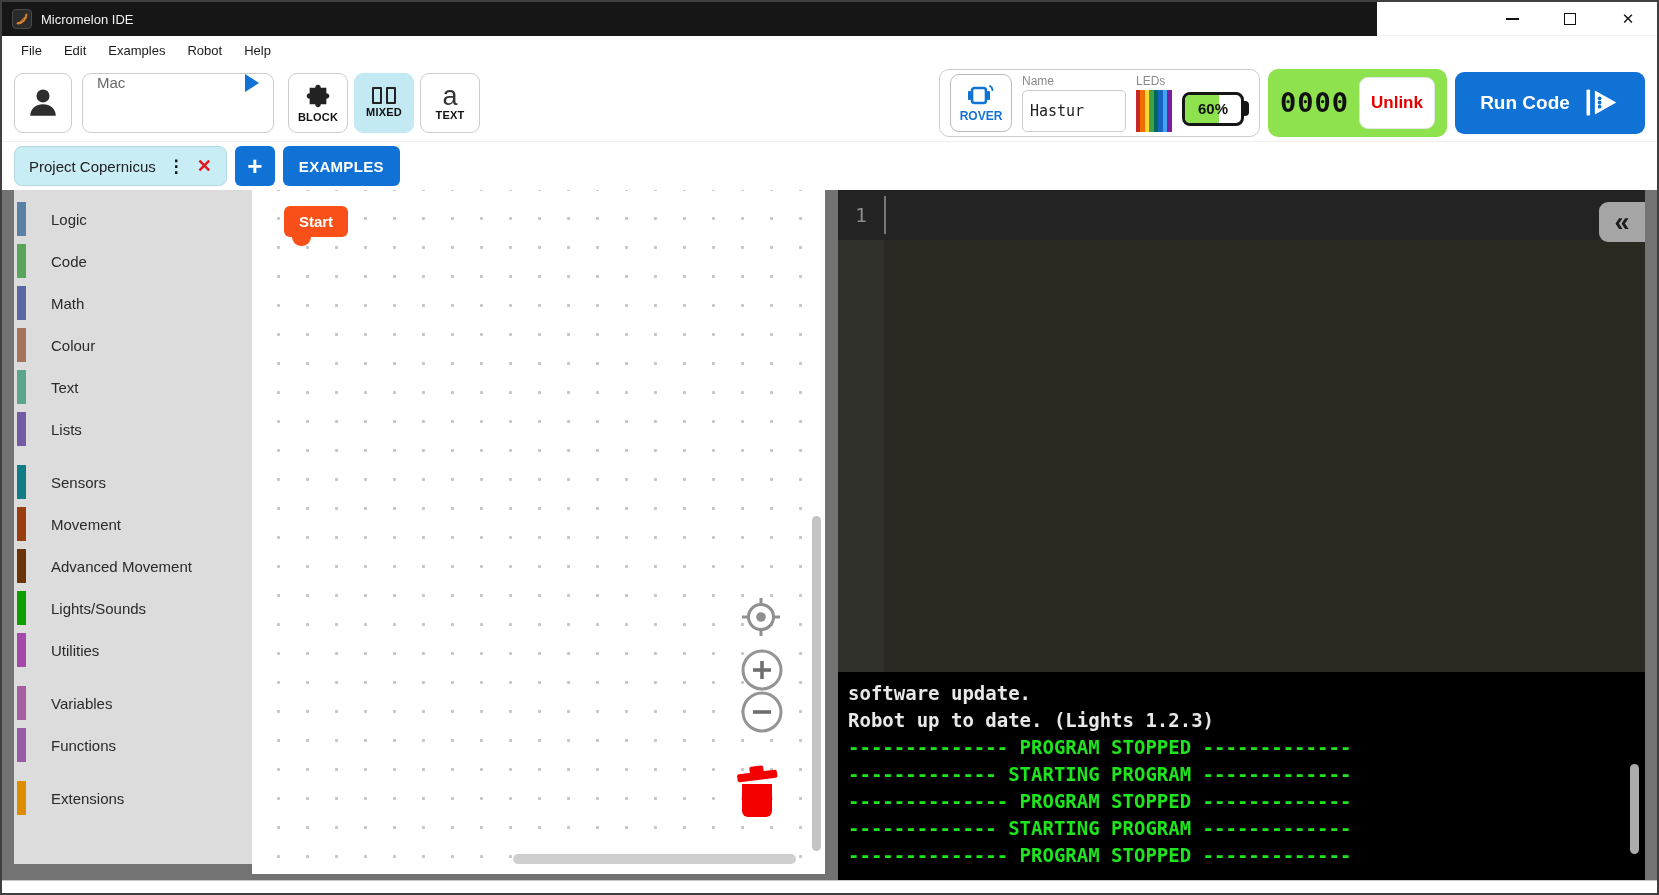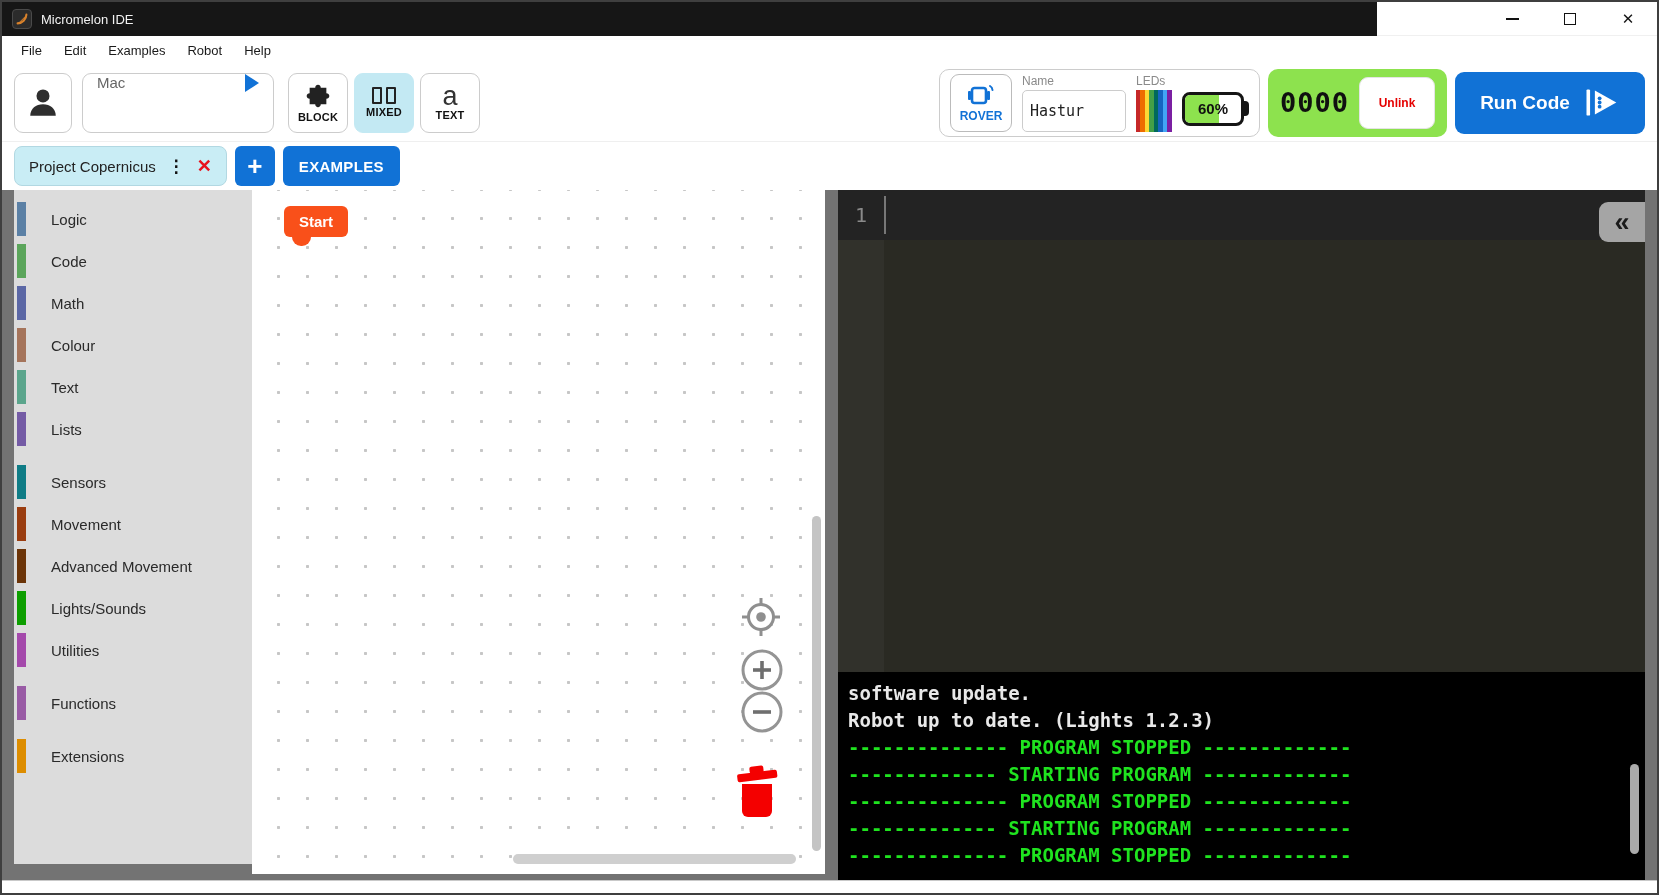--- a/index.html
+++ b/index.html
@@ -45,21 +45,21 @@
   .name-input{width:104px;height:42px;border:1px solid #ccc;border-radius:5px;font-family:"DejaVu Sans Mono",monospace;font-size:15px;color:#222;padding:0 7px;outline:none;background:#fff;}
   .led-strip{width:36px;height:42px;display:flex;overflow:hidden;}
   .led-strip span{flex:1;}
   .battery-wrap{display:flex;align-items:center;margin-top:12px;}
   .battery{width:62px;height:34px;border:3px solid #151515;border-radius:8px;position:relative;overflow:hidden;background:#fff;}
   .battery .fill{position:absolute;left:0;top:0;bottom:0;width:60%;background:#8de24e;}
   .battery .pct{position:relative;z-index:1;display:flex;align-items:center;justify-content:center;height:100%;font-size:15px;font-weight:bold;color:#111;}
   .battery-nub{width:5px;height:15px;background:#151515;border-radius:0 4px 4px 0;}
   .link-panel{height:68px;background:#8de24e;border-radius:10px;display:flex;align-items:center;gap:10px;padding:0 12px;}
   .link-code{font-family:"DejaVu Sans Mono",monospace;font-size:27px;font-weight:bold;color:#101010;letter-spacing:1px;}
-  .unlink-btn{width:76px;height:52px;background:#fff;border:1px solid #e4e4e4;border-radius:9px;display:flex;align-items:center;justify-content:center;font-size:12px;font-weight:bold;color:#e50000;}
+  .unlink-btn{width:76px;height:52px;background:#fff;border:1px solid #e4e4e4;border-radius:9px;display:flex;align-items:center;justify-content:center;font-size:17px;font-weight:bold;color:#e50000;}
   .run-btn{width:190px;height:62px;background:#1172d6;border-radius:9px;display:flex;align-items:center;justify-content:center;gap:14px;}
   .run-label{color:#fff;font-size:19px;font-weight:bold;}
   
   .tabbar{height:48px;background:#fff;display:flex;align-items:center;gap:8px;padding-left:12px;flex:none;}
   .tab{height:40px;background:#c9edf5;border:1px solid #b2d8e2;border-radius:8px;display:flex;align-items:center;gap:12px;padding:0 14px;}
   .tab-title{font-size:15px;color:#222;}
   .kebab{font-size:17px;font-weight:bold;color:#111;line-height:1;}
   .tab-close{font-size:18px;font-weight:bold;color:#e8131d;line-height:1;}
   .add-btn{width:40px;height:40px;background:#1172d6;border-radius:6px;display:flex;align-items:center;justify-content:center;color:#fff;font-size:26px;font-weight:bold;line-height:1;}
   .examples-btn{height:40px;padding:0 16px;background:#1172d6;border-radius:6px;display:flex;align-items:center;color:#fff;font-size:15px;font-weight:bold;letter-spacing:.3px;}
@@ -267,20 +267,24 @@
           <span class="cat-label">Advanced Movement</span>
         </div>
       <div class="cat">
           <span class="bar" style="background: rgb(13, 158, 0);"></span>
           <span class="cat-label">Lights/Sounds</span>
         </div>
       <div class="cat group-end">
           <span class="bar" style="background: rgb(164, 73, 171);"></span>
           <span class="cat-label">Utilities</span>
         </div>
+      <div class="cat">
+          <span class="bar" style="background: rgb(165, 95, 160);"></span>
+          <span class="cat-label">Variables</span>
+        </div>
       <div class="cat group-end">
           <span class="bar" style="background: rgb(153, 91, 165);"></span>
           <span class="cat-label">Functions</span>
         </div>
       <div class="cat">
           <span class="bar" style="background: rgb(221, 141, 0);"></span>
           <span class="cat-label">Extensions</span>
         </div>
     </div>
 

